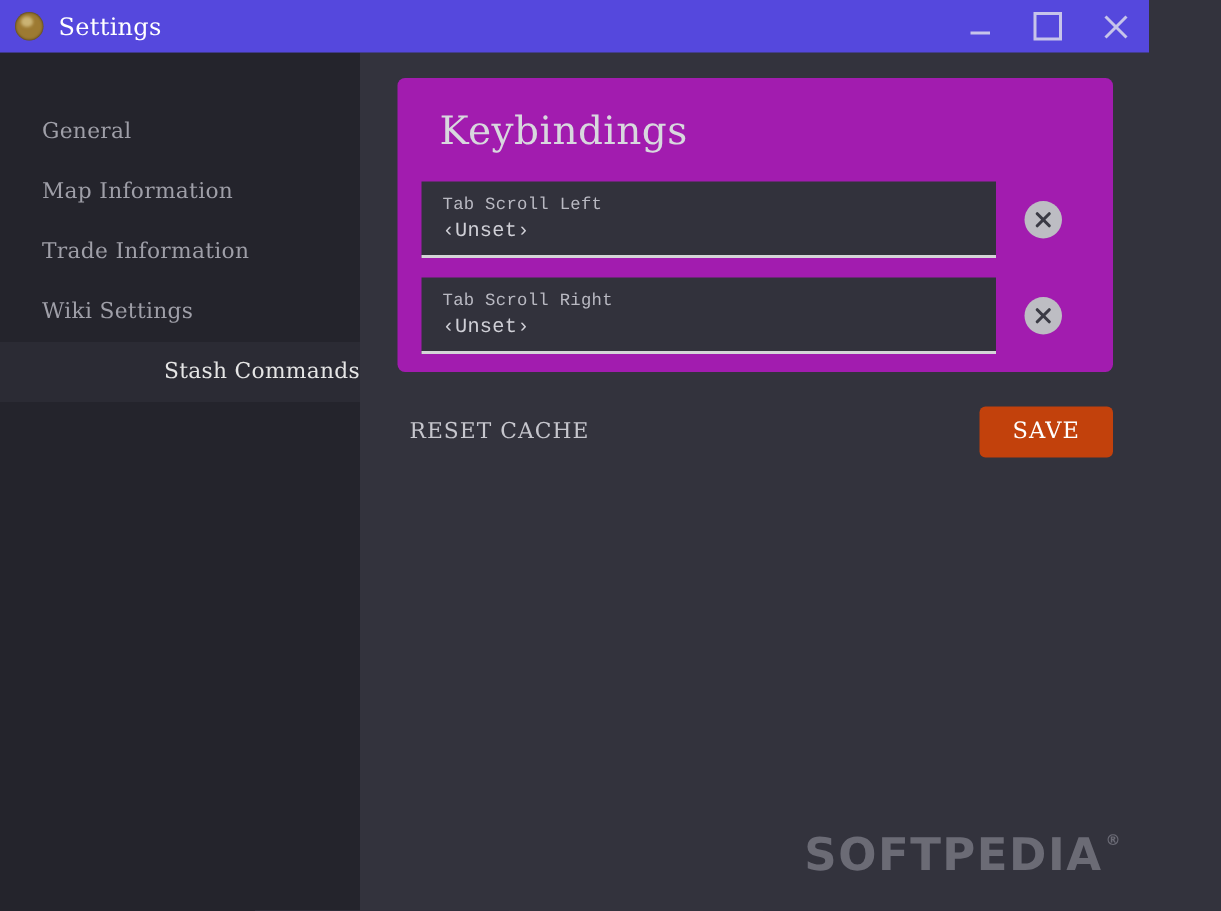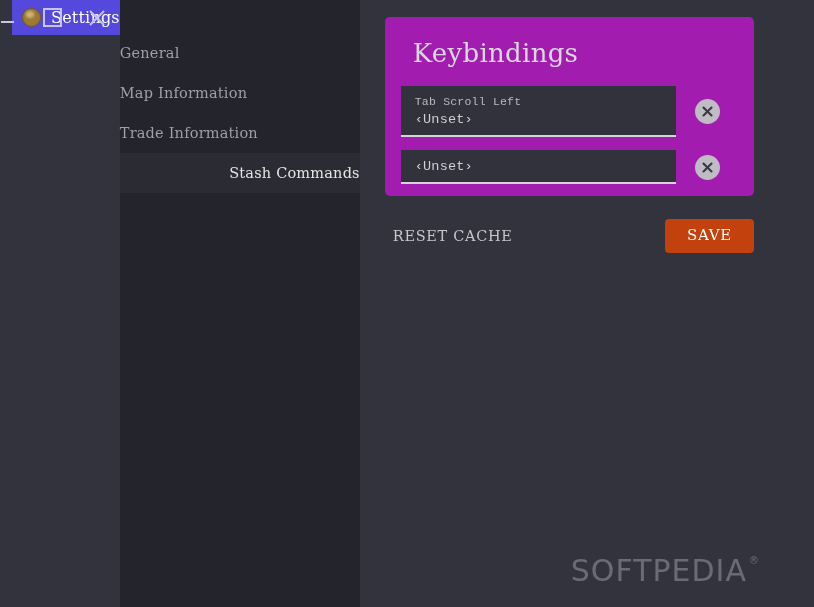--- a/index.html
+++ b/index.html
@@ -12,23 +12,22 @@
     overflow: hidden;
     background: #33333d;
     font-family: "DejaVu Serif", "Liberation Serif", serif;
     -webkit-font-smoothing: antialiased;
   }
   #app {
     position: relative;
     width: 766px;
     height: 607px;
     display: flex;
-    flex-direction: row;
+    flex-direction: column;
     background: #33333d;
-    margin-left: 12px;
   }
 
   
   .titlebar {
     height: 35px;
     flex: 0 0 35px;
     background: #5548dd;
     display: flex;
     align-items: center;
     position: relative;
@@ -107,20 +106,21 @@
     width: 240px;
     flex: 0 0 240px;
     background: #24242c;
     padding-top: 33px;
     box-sizing: border-box;
   }
   .side-item {
     height: 40px;
     display: flex;
     align-items: center;
+    padding-left: 28px;
     color: #9f9fa8;
     font-size: 14.5px;
     letter-spacing: 0.2px;
     box-sizing: border-box;
   }
   .side-item.active {
     background: #2b2b34;
     color: #e5e5e5;
     justify-content: flex-end;
   }
@@ -216,21 +216,21 @@
 
   
   .watermark {
     position: absolute;
     right: 18px;
     bottom: 19px;
     display: flex;
     align-items: flex-start;
     color: #6e6e79;
     font-family: "DejaVu Sans", "Liberation Sans", sans-serif;
-    font-weight: normal;
+    font-weight: bold;
     font-size: 30px;
     letter-spacing: 1px;
     opacity: 0.95;
   }
   .watermark .reg {
     font-size: 10px;
     margin-top: 2px;
     margin-left: 2px;
   }
 </style>
@@ -263,20 +263,23 @@
     <div class="sidebar">
       <div class="side-item">
         <span>General</span>
       </div>
       <div class="side-item">
         <span>Map Information</span>
       </div>
       <div class="side-item">
         <span>Trade Information</span>
       </div>
+      <div class="side-item">
+        <span>Wiki Settings</span>
+      </div>
       <div class="side-item active">
         <span>Stash Commands</span>
       </div>
     </div>
 
     <div class="main">
 
       <div class="card">
         <div class="card-title">Keybindings</div>
 
@@ -292,20 +295,21 @@
                 <line x1="10.5" y1="2.5" x2="2.5" y2="10.5" stroke="#3a3a44" stroke-width="2.1" stroke-linecap="round"></line>
               </svg>
             </span>
           </div>
         </div>
 
         <div class="kb-gap"></div>
 
         <div class="kb-row">
           <div class="kb-field">
+            <div class="kb-label">Tab Scroll Right</div>
             <div class="kb-value">‹Unset›</div>
           </div>
           <div class="kb-clear">
             <span class="clear-circle">
               <svg width="13" height="13" viewBox="0 0 13 13" aria-hidden="true">
                 <line x1="2.5" y1="2.5" x2="10.5" y2="10.5" stroke="#3a3a44" stroke-width="2.1" stroke-linecap="round"></line>
                 <line x1="10.5" y1="2.5" x2="2.5" y2="10.5" stroke="#3a3a44" stroke-width="2.1" stroke-linecap="round"></line>
               </svg>
             </span>
           </div>

